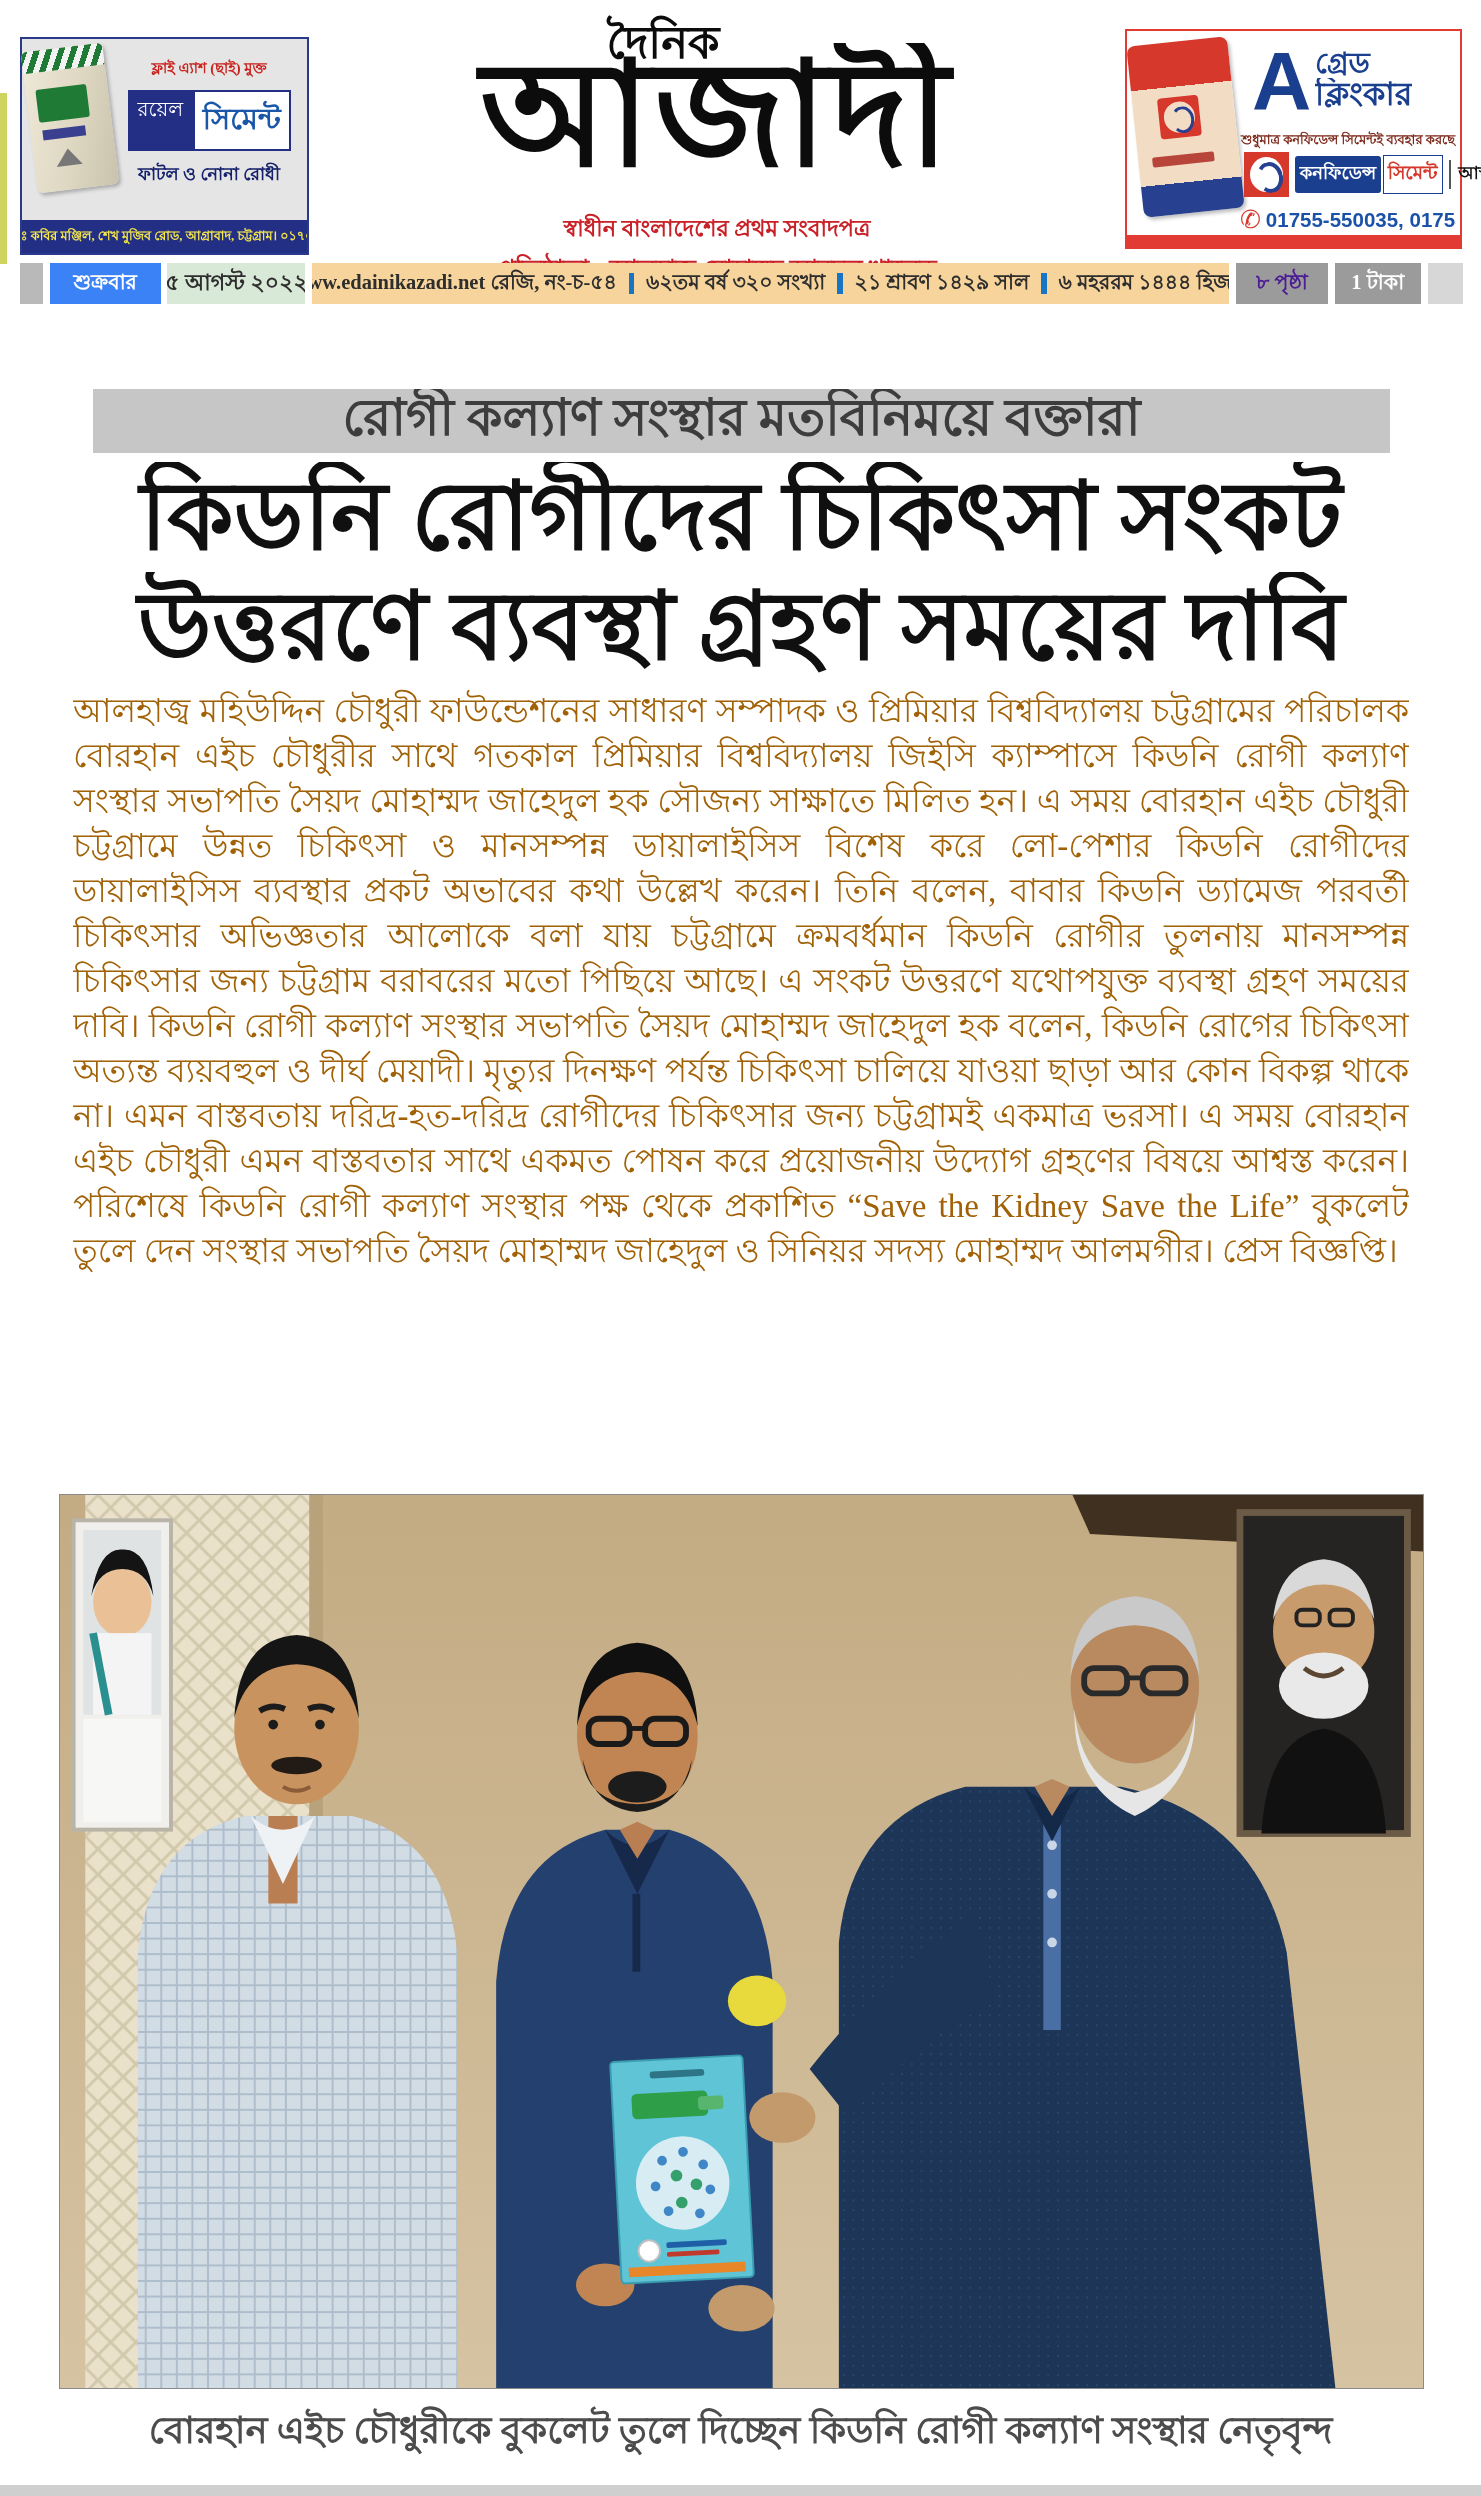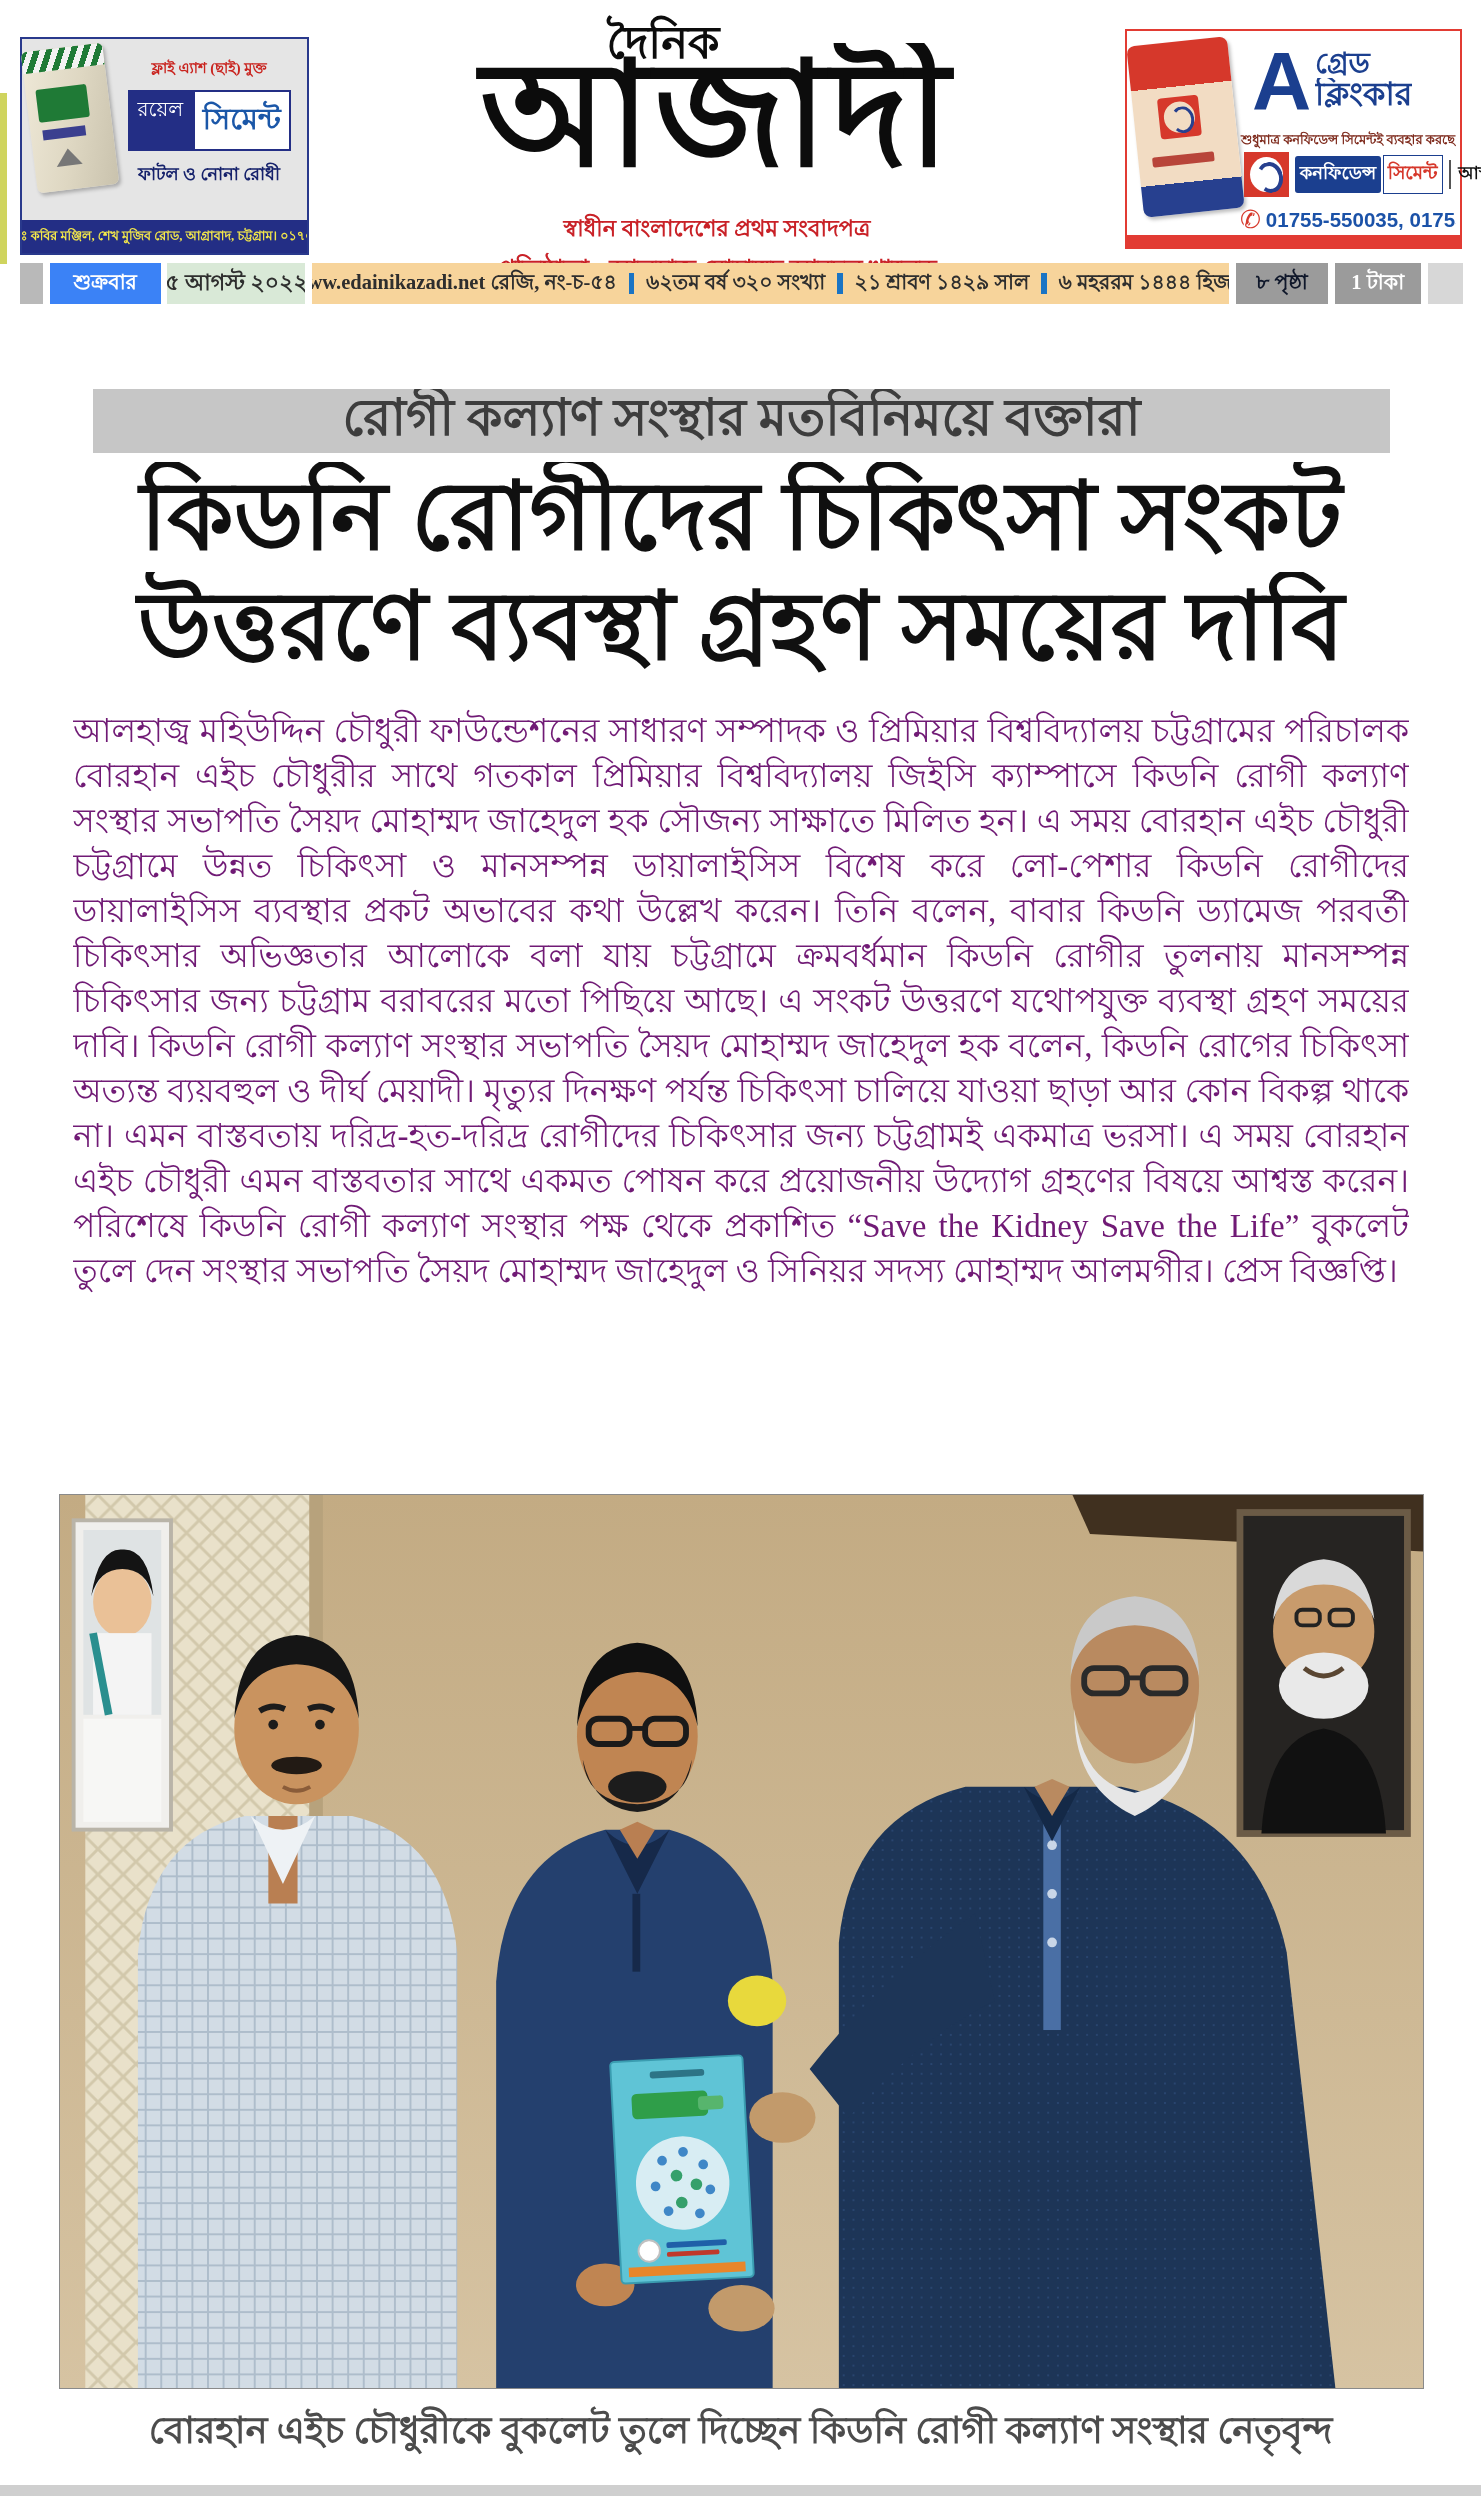--- a/index.html
+++ b/index.html
@@ -82,35 +82,35 @@
   .ad-right-strip { position:absolute; left:0; right:0; bottom:0; height:11.7px; background:#e23b33; }
 
   
   .date-bar { position:absolute; left:19.5px; top:263px; width:1443px; height:41px; display:flex; gap:6.8px; }
   .date-bar > div { display:flex; align-items:center; justify-content:center; overflow:hidden; white-space:nowrap; }
   .db-spacer-l { width:23.4px; background:#b9b9b9; }
   .db-day { width:111px; background:#3b82f6; color:#fff; font-size:20.5px; font-weight:bold; }
   .db-date { width:138px; background:#d9e9d7; color:#2e2e2e; font-size:22px; font-weight:bold; }
   .db-info { flex:1; background:#f7d49b; color:#2e2e2e; font-size:20.5px; font-weight:bold; gap:11.7px; }
   .db-sep { width:5.9px; height:21.5px; background:#1a74c4; flex:0 0 auto; }
-  .db-pages { width:92px; background:#9b9b9b; color:#0f172a; font-size:20.5px; font-weight:bold; }
+  .db-pages { width:92px; background:#9b9b9b; color:#4c1d95; font-size:20.5px; font-weight:bold; }
   .db-price { width:86px; background:#9b9b9b; color:#fff; font-size:20.5px; font-weight:bold; }
   .db-spacer-r { width:35px; background:#d7d7d7; }
 
   
   .kicker {
     position:absolute; left:93px; top:389px; width:1297px; height:64px;
     background:#c6c6c6; color:#3d3d3d; font-size:51px; font-weight:bold;
     display:flex; align-items:center; justify-content:center; overflow:hidden; white-space:nowrap;
   }
   .headline { position:absolute; left:39px; top:462px; width:1404px; text-align:center; color:#101010; }
   .headline div { font-size:95px; font-weight:900; line-height:1.16; white-space:nowrap; overflow:hidden; }
   .body-text {
-    position:absolute; left:73px; top:709px; width:1336px; height:772px;
-    font-size:33px; line-height:45px; text-align:justify; color:#701a75; overflow:hidden;
+    position:absolute; left:73px; top:689px; width:1336px; height:772px;
+    font-size:33px; line-height:45px; text-align:justify; color:#a16207; overflow:hidden;
   }
 
   
   .photo { position:absolute; left:59px; top:1494px; width:1365px; height:895px; border:1px solid #8a8a8a; background:#c7b28d; overflow:hidden; }
   .photo svg { display:block; width:100%; height:100%; }
   .caption { position:absolute; left:0; top:2401px; width:1481px; text-align:center; font-size:37px; font-weight:bold; color:#4c4c4c; white-space:nowrap; overflow:hidden; }
 
   .bottom-strip { position:absolute; left:0; bottom:0; width:1481px; height:11.7px; background:#cfcfcf; }
 </style>
 </head>

